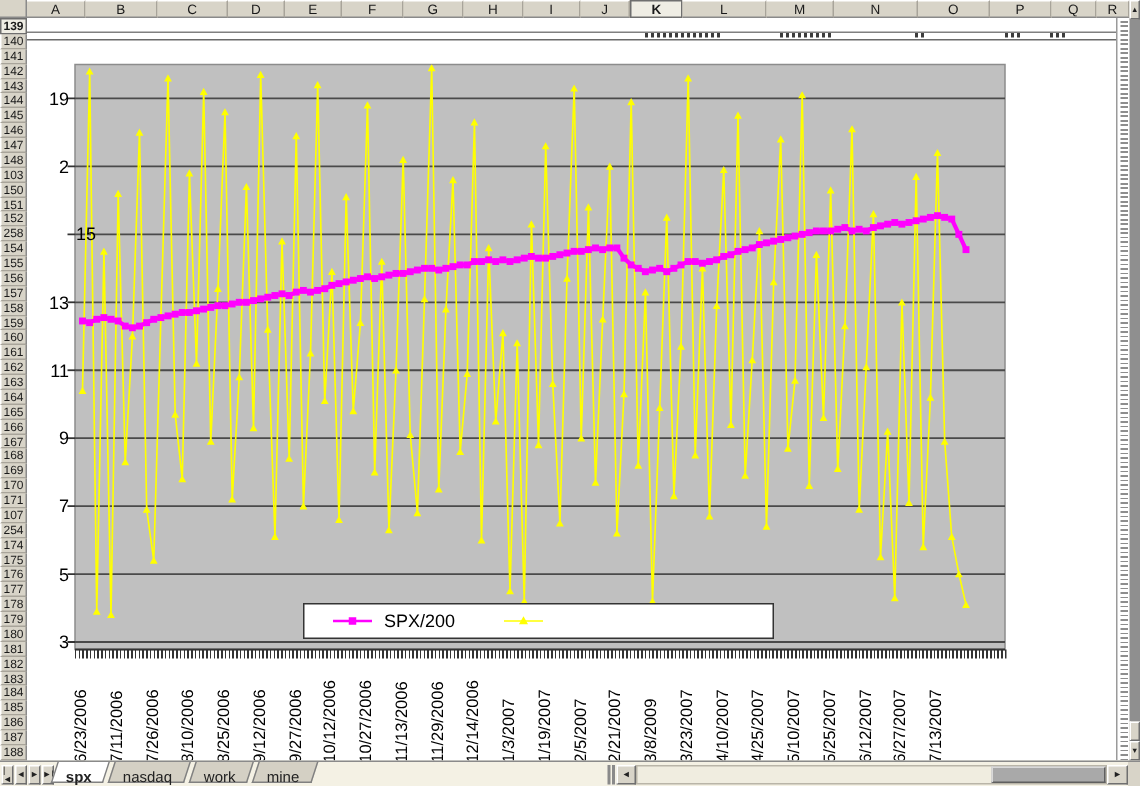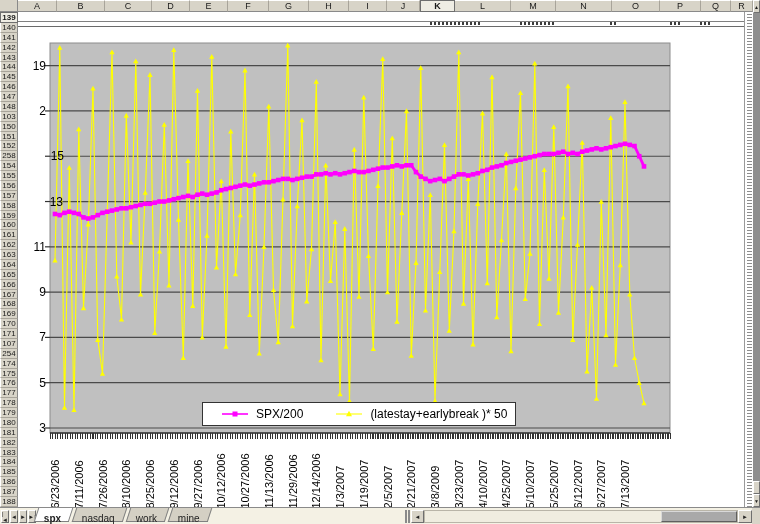--- a/index.html
+++ b/index.html
@@ -436,21 +436,21 @@
           <rect x="591.7" y="121.12647058823529" width="4.6" height="4.6" fill="#FF00FF"></rect>
         </g>
       </svg>
     <div class="comb"></div>
     <div id="ylabs">
         <div class="ylab" style="left: 6px; top: 409px;">3</div>
         <div class="ylab" style="left: 6px; top: 363.706px;">5</div>
         <div class="ylab" style="left: 6px; top: 318.412px;">7</div>
         <div class="ylab" style="left: 6px; top: 273.118px;">9</div>
         <div class="ylab" style="left: 6px; top: 227.824px;">11</div>
-        <div class="ylab" style="left: 23px; top: 182.529px;">13</div>
+        <div class="ylab" style="left: 6px; top: 182.529px;">13</div>
         <div class="ylab" style="left: 24px; top: 137.235px;">15</div>
         <div class="ylab" style="left: 6px; top: 91.9412px;">2</div>
         <div class="ylab" style="left: 6px; top: 46.6471px;">19</div>
       </div>
     <div id="xlabs">
         <div class="xlab" style="left: 3px; top: 456px;">6/23/2006</div>
         <div class="xlab" style="left: 26.75px; top: 456px;">7/11/2006</div>
         <div class="xlab" style="left: 50.5px; top: 456px;">7/26/2006</div>
         <div class="xlab" style="left: 74.25px; top: 456px;">8/10/2006</div>
         <div class="xlab" style="left: 98px; top: 456px;">8/25/2006</div>
@@ -482,21 +482,20 @@
             <line x1="1" y1="5" x2="27" y2="5" stroke="#FF00FF" stroke-width="1.6"></line>
             <rect x="11.5" y="2.5" width="5" height="5" fill="#FF00FF"></rect>
           </svg>
         <span class="ltext">SPX/200</span>
       </div>
       <div class="litem">
         <svg id="legend-m1" width="28" height="10">
             <line x1="1" y1="5" x2="27" y2="5" stroke="#FFFF00" stroke-width="1.1"></line>
             <path d="M14 1.8 L17 7.2 L11 7.2 Z" fill="#FFFF00"></path>
           </svg>
-        <span class="ltext">(latestay+earlybreak )* 50</span>
       </div>
     </div>
 
     <div class="sliver"></div>
   </div>
 
   <div class="vsb">
     <div class="up btn3d">▲</div>
     <div class="dn btn3d"></div>
     <div class="cr btn3d">▼</div>

